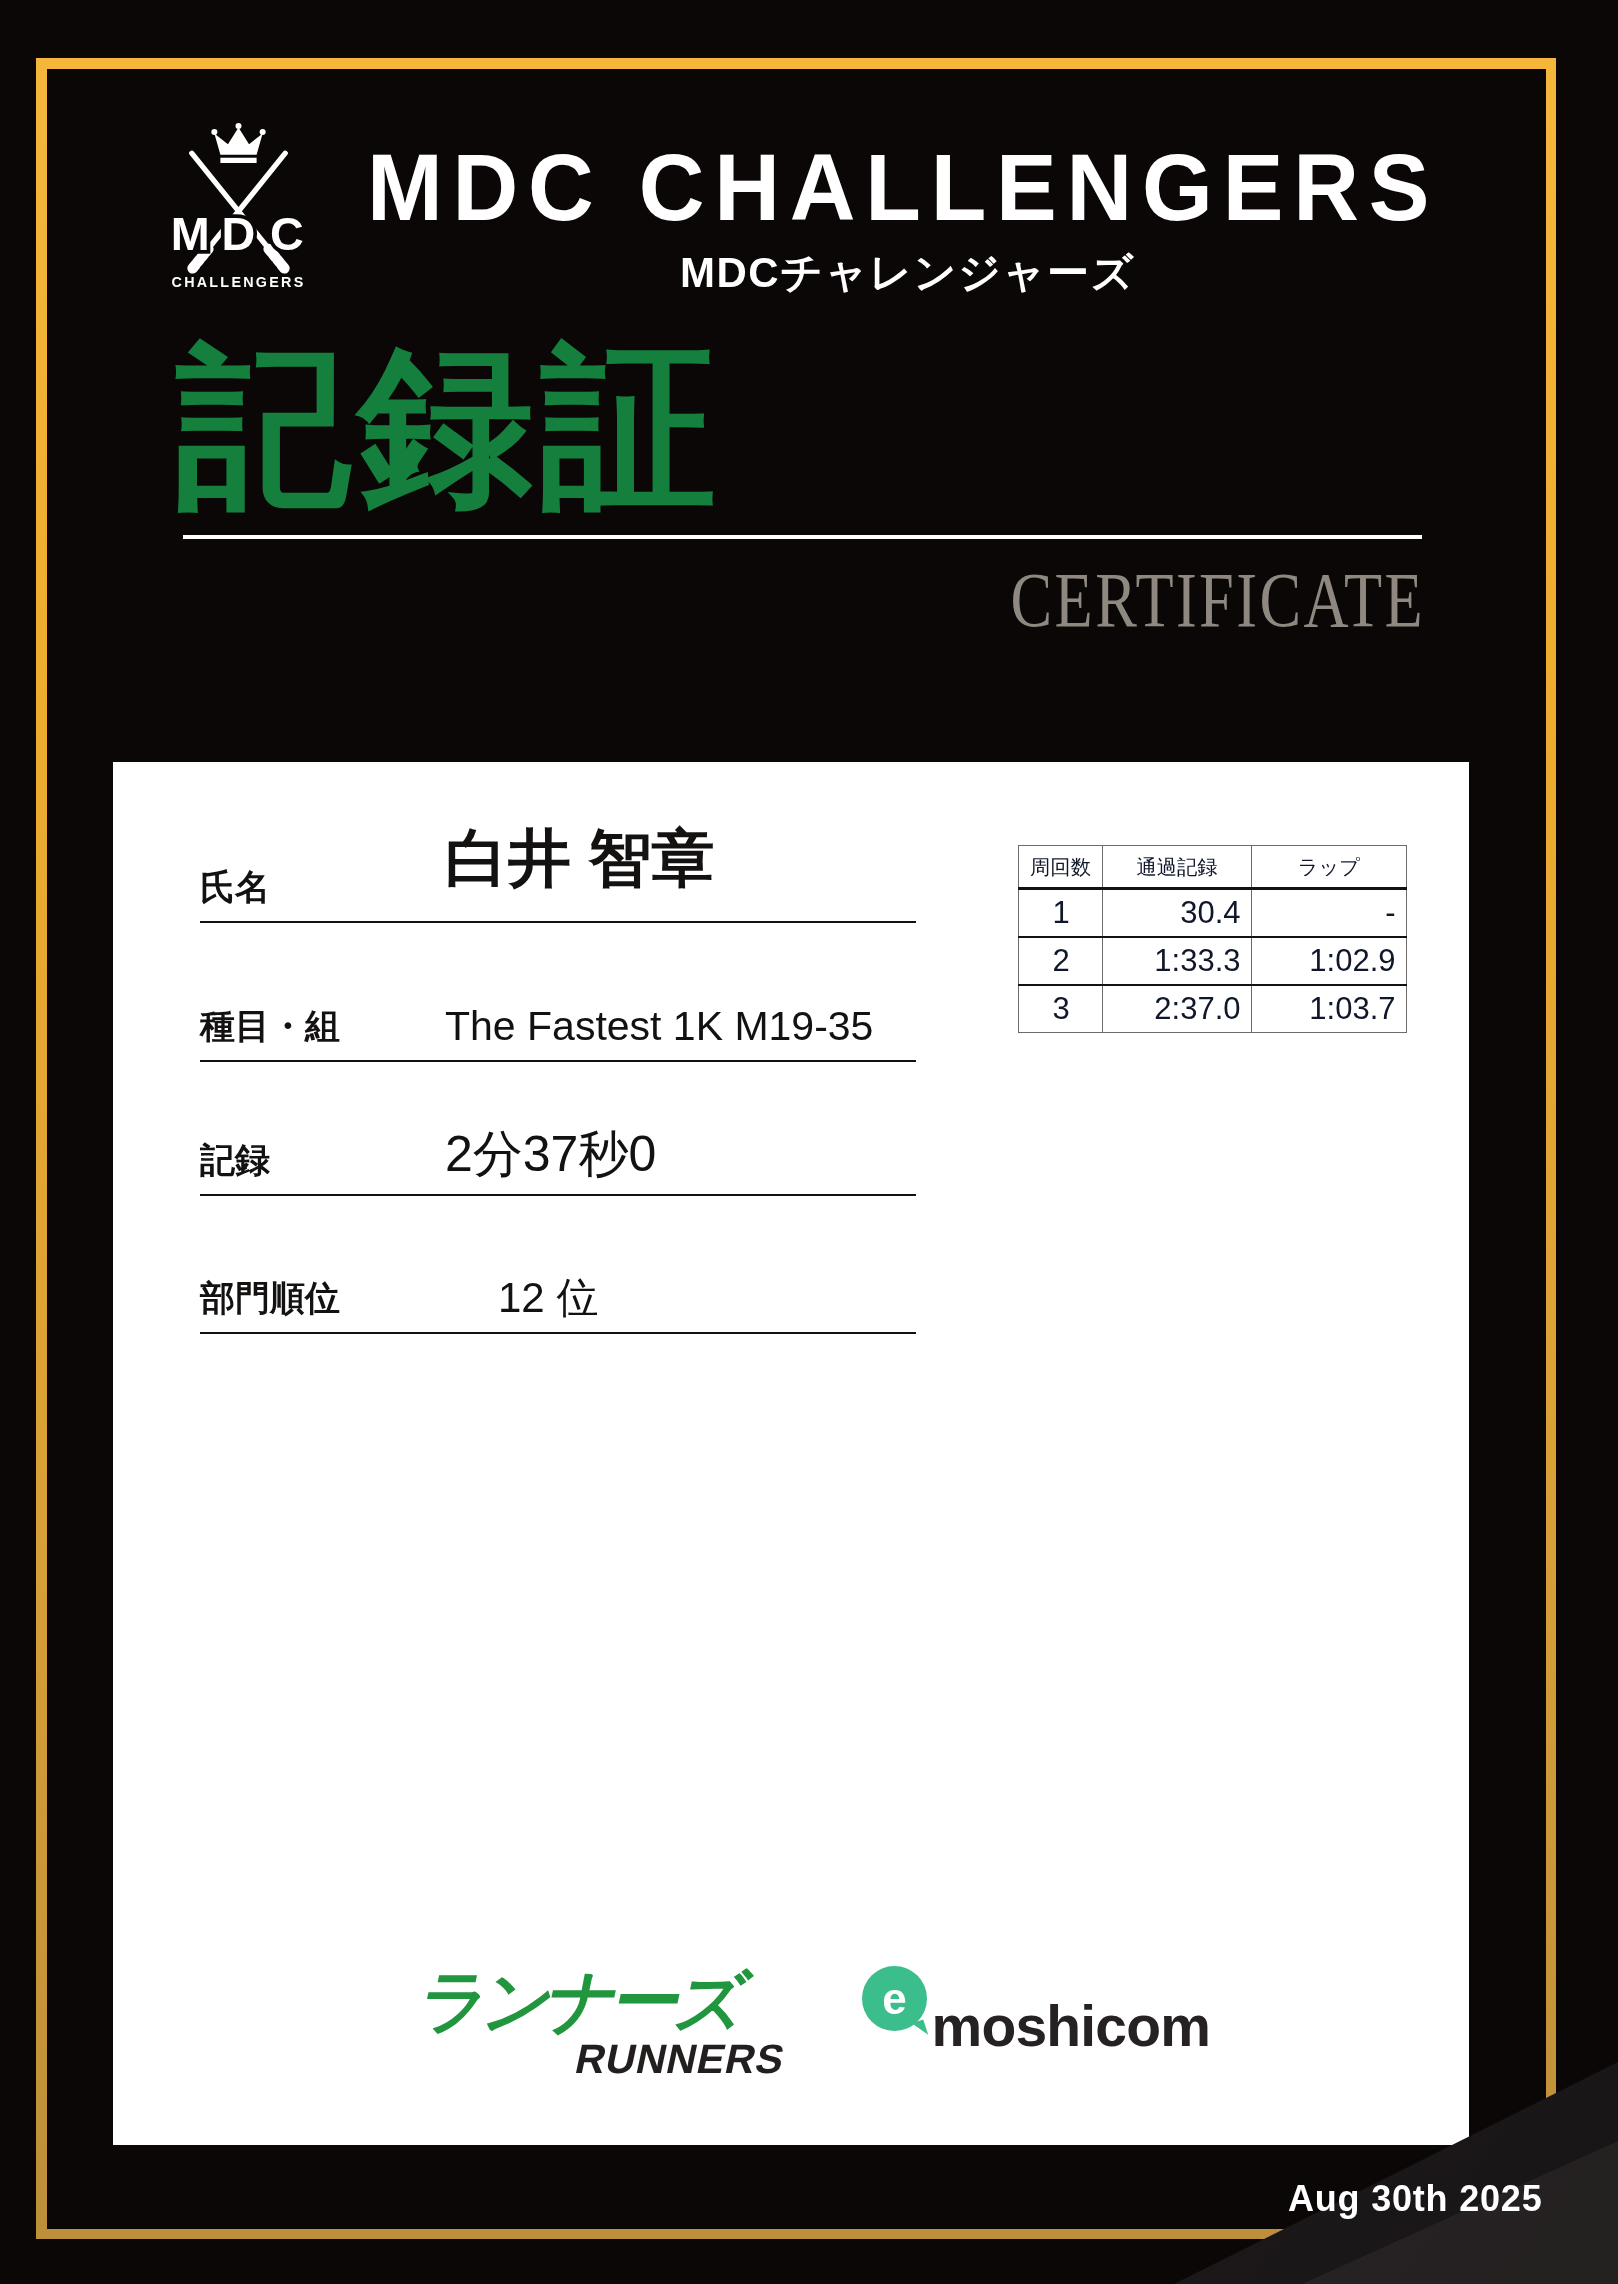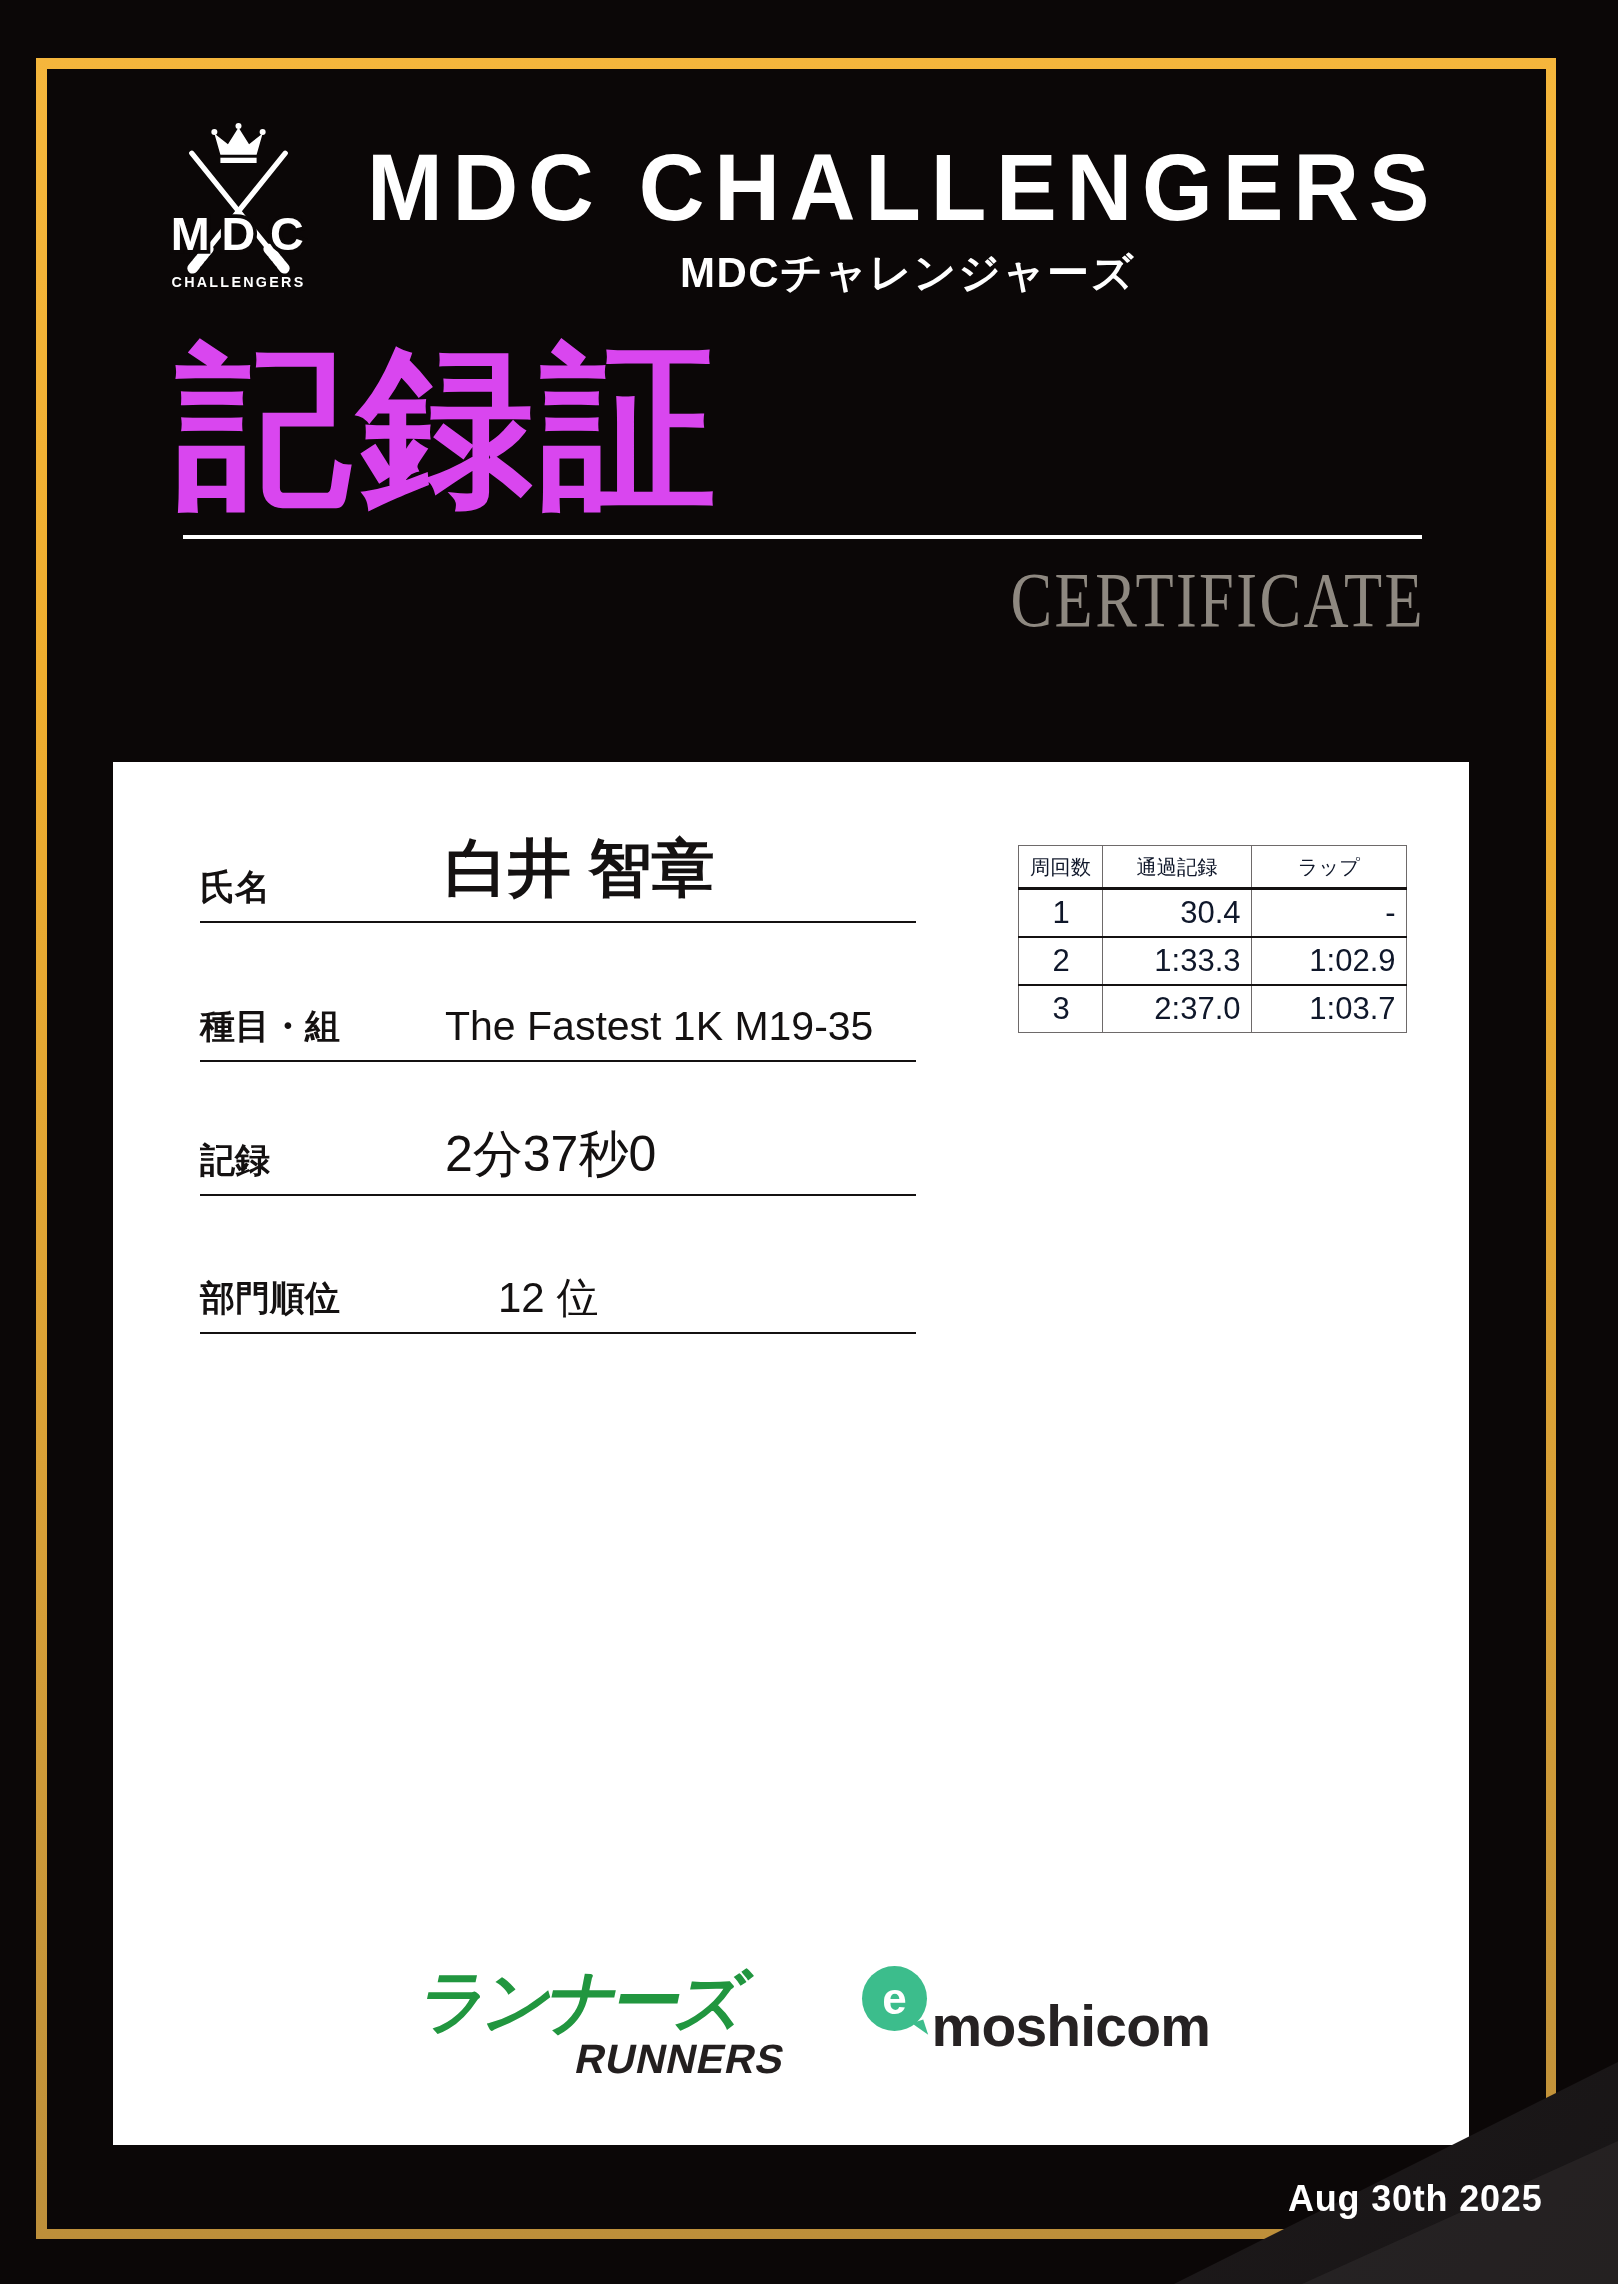--- a/index.html
+++ b/index.html
@@ -11,38 +11,38 @@
   
   .gold-frame{position:absolute;left:36px;top:58px;width:1520px;height:2181px;z-index:1;
     background:linear-gradient(180deg,#F5B63C 0%,#EFAD2E 28%,#D79F37 68%,#BD8F3A 100%);}
   .gold-frame-inner{position:absolute;left:10.5px;top:10.5px;right:10.5px;bottom:10.5px;background:#0B0707;}
   
   .emblem{position:absolute;left:163px;top:120px;width:151px;height:172px;z-index:2;}
   .main-title{position:absolute;left:367px;top:134px;z-index:2;color:#FFFFFF;
     font-size:91px;font-weight:800;letter-spacing:9.8px;white-space:nowrap;transform:scaleY(1.04);transform-origin:left top;}
   .sub-title{position:absolute;left:680px;top:245px;z-index:2;color:#FFFFFF;
     font-size:42px;font-weight:800;letter-spacing:1.5px;white-space:nowrap;}
-  .cert-title-jp{position:absolute;left:176px;top:337px;z-index:2;color:#d946ef;
+  .cert-title-jp{position:absolute;left:176px;top:337px;z-index:2;color:#15803d;
     font-family:"Liberation Serif","DejaVu Serif",serif;font-size:175px;font-weight:600;
     letter-spacing:7.5px;line-height:1.05;white-space:nowrap;}
   .cert-rule{position:absolute;left:183px;top:535px;width:1239px;height:3.8px;background:#FFFFFF;z-index:2;}
   .cert-title-en{position:absolute;right:193px;top:555px;z-index:2;color:#8E8880;
     font-family:"Liberation Serif","DejaVu Serif",serif;font-size:78px;font-weight:500;
     letter-spacing:3px;white-space:nowrap;transform:scaleX(0.8);transform-origin:right top;}
   
   .card{position:absolute;left:113px;top:762px;width:1356px;height:1383px;background:#FFFFFF;z-index:2;}
   .field-row{position:absolute;left:87px;width:716px;border-bottom:2.3px solid #141111;
     display:flex;align-items:flex-end;color:#141111;}
   .field-row .label{width:245px;font-size:35px;font-weight:600;padding-bottom:10.5px;white-space:nowrap;}
   .row-name {top:50px;height:109px;}
   .row-event{top:211px;height:87px;}
   .row-record{top:339px;height:93px;}
   .row-rank{top:477px;height:93px;gap:35px;}
   .value{font-weight:500;white-space:nowrap;padding-bottom:6px;}
-  .value-name{font-size:63px;font-weight:600;padding-bottom:9px;}
+  .value-name{font-size:63px;font-weight:600;padding-bottom:19px;}
   .value-event{font-size:41px;padding-bottom:10.5px;}
   .value-record{font-size:50px;padding-bottom:6px;}
   .value-rank{font-size:42px;padding-bottom:6px;padding-left:18px;}
   
   .lap-table{position:absolute;left:905px;top:83px;width:388px;border-collapse:collapse;
     table-layout:fixed;color:#0f172a;}
   .lap-table th{font-size:20.3px;font-weight:500;height:39px;text-align:center;
     border:1.5px solid #6E6A6A;border-bottom:3px solid #141111;}
   .lap-table td{font-size:31px;font-weight:500;height:44px;
     border-left:1.5px solid #6E6A6A;border-right:1.5px solid #6E6A6A;border-bottom:2.3px solid #141111;

